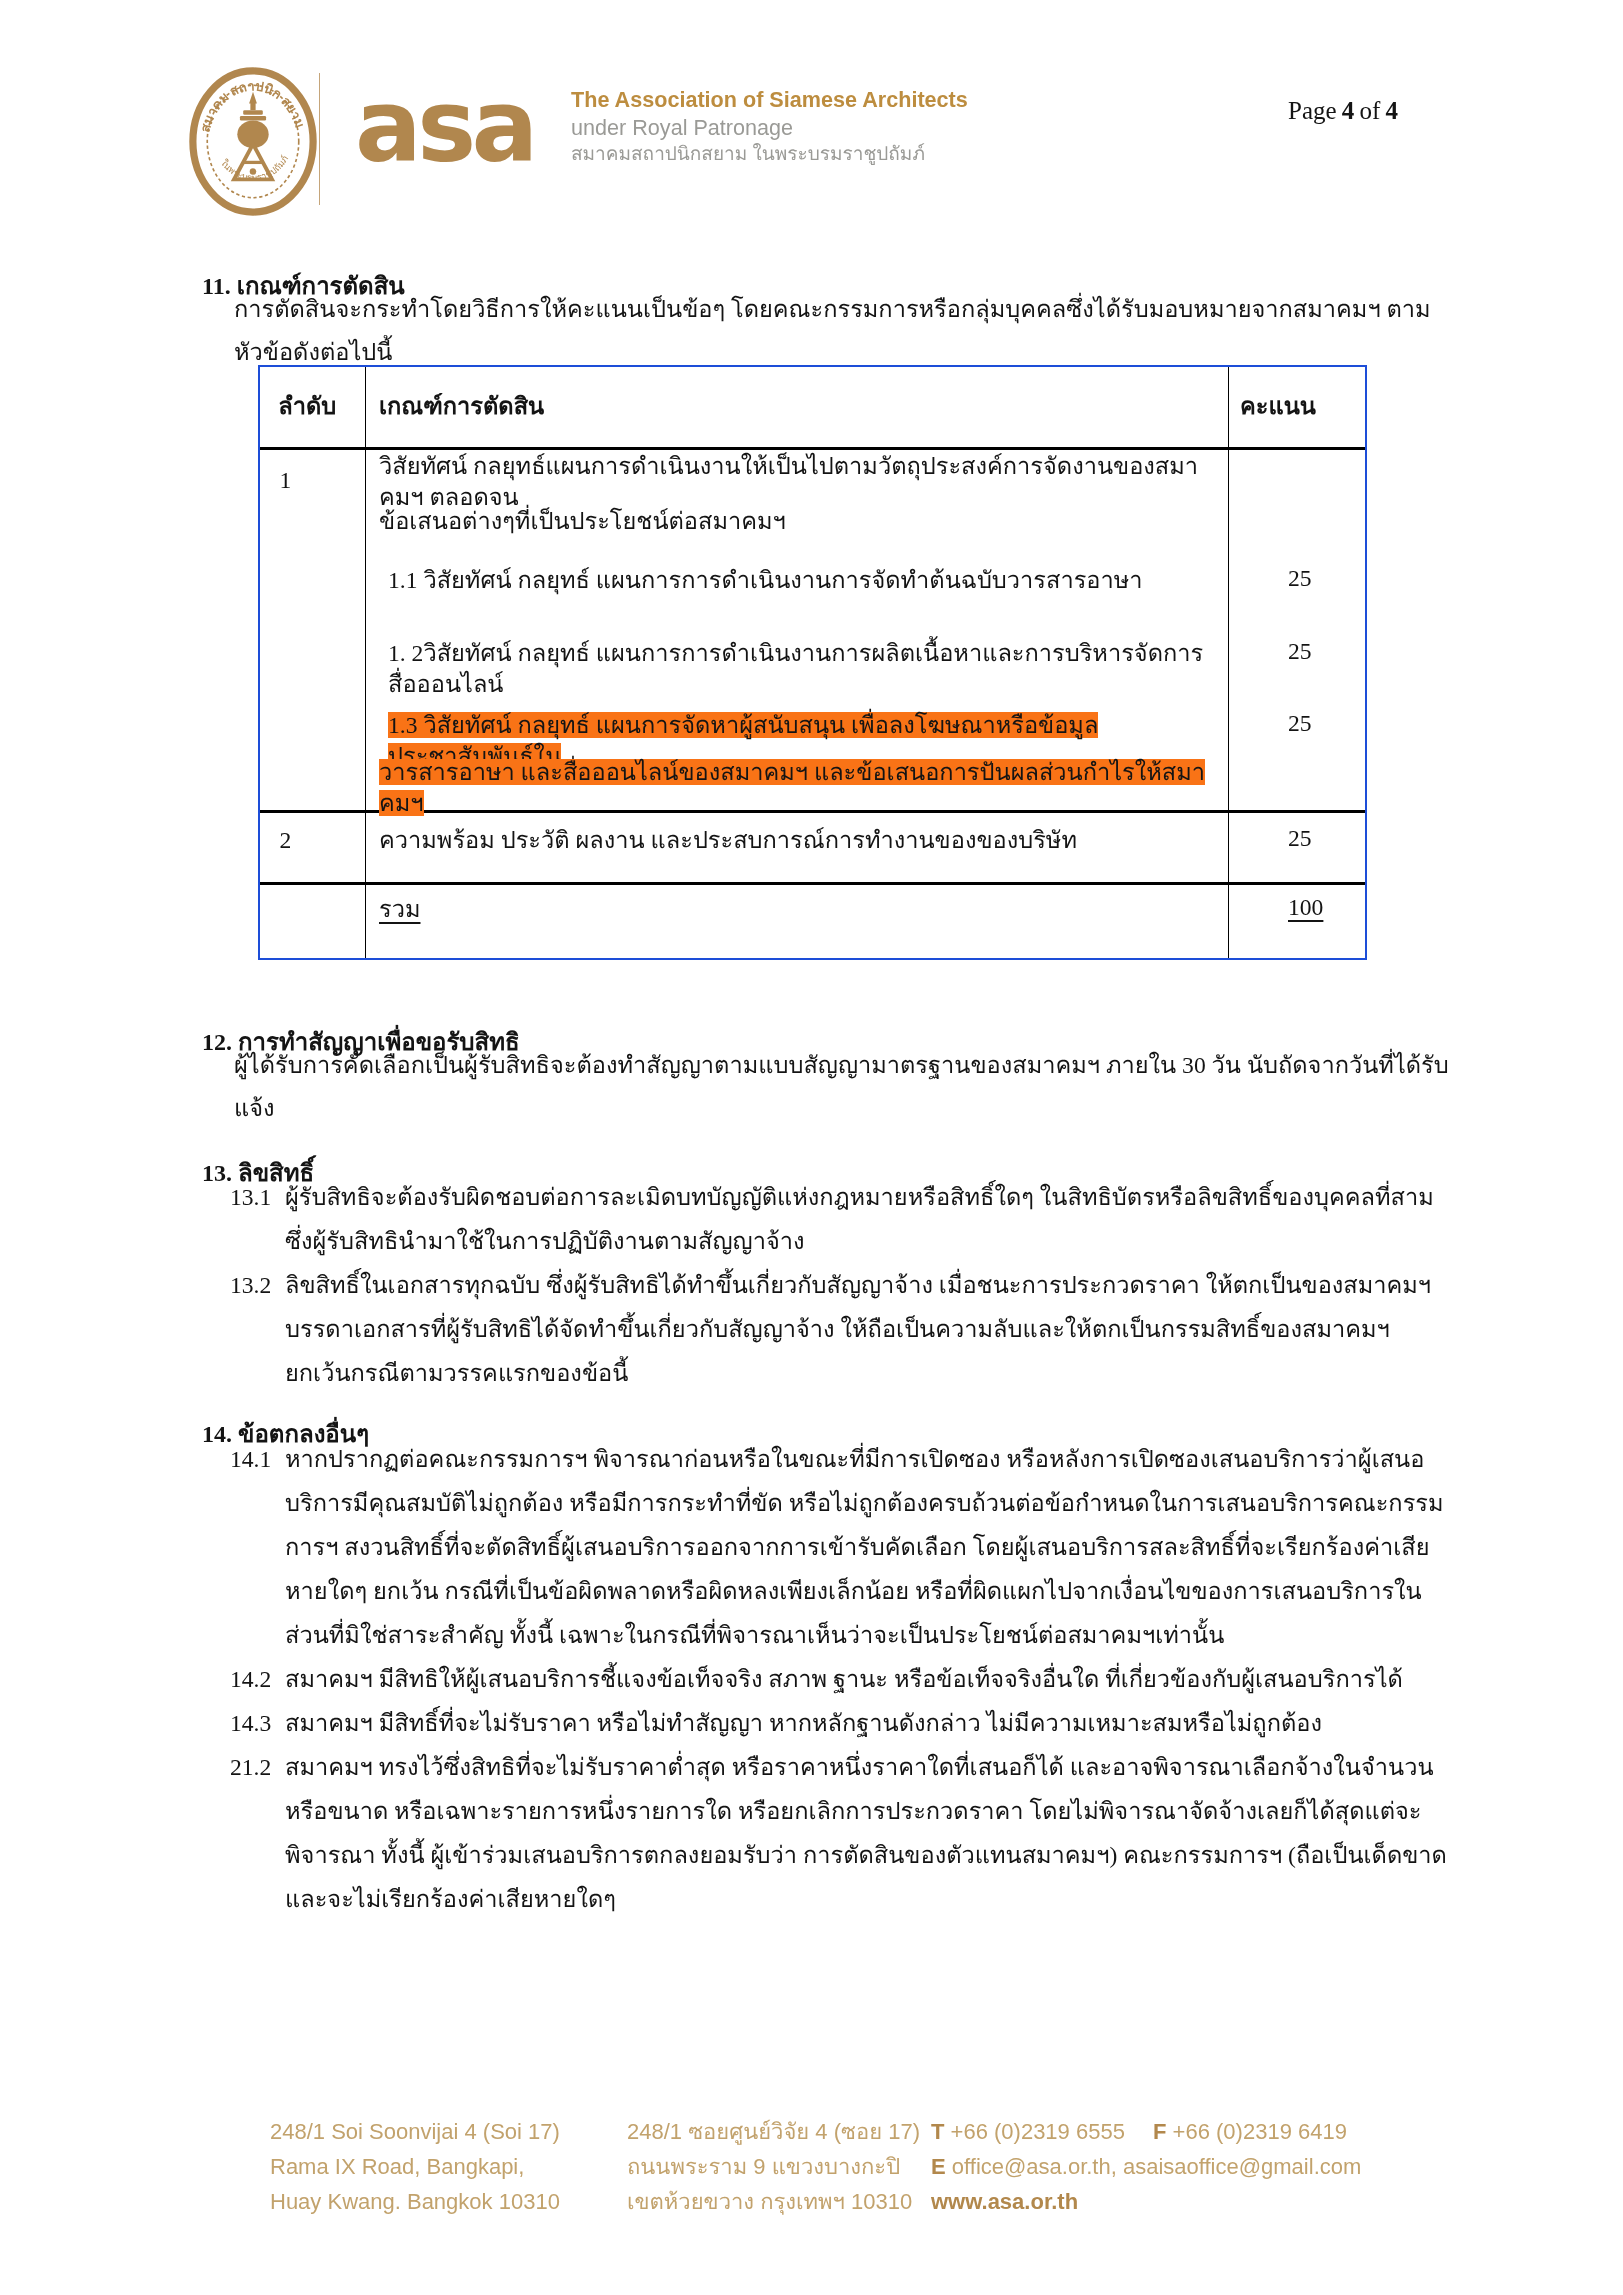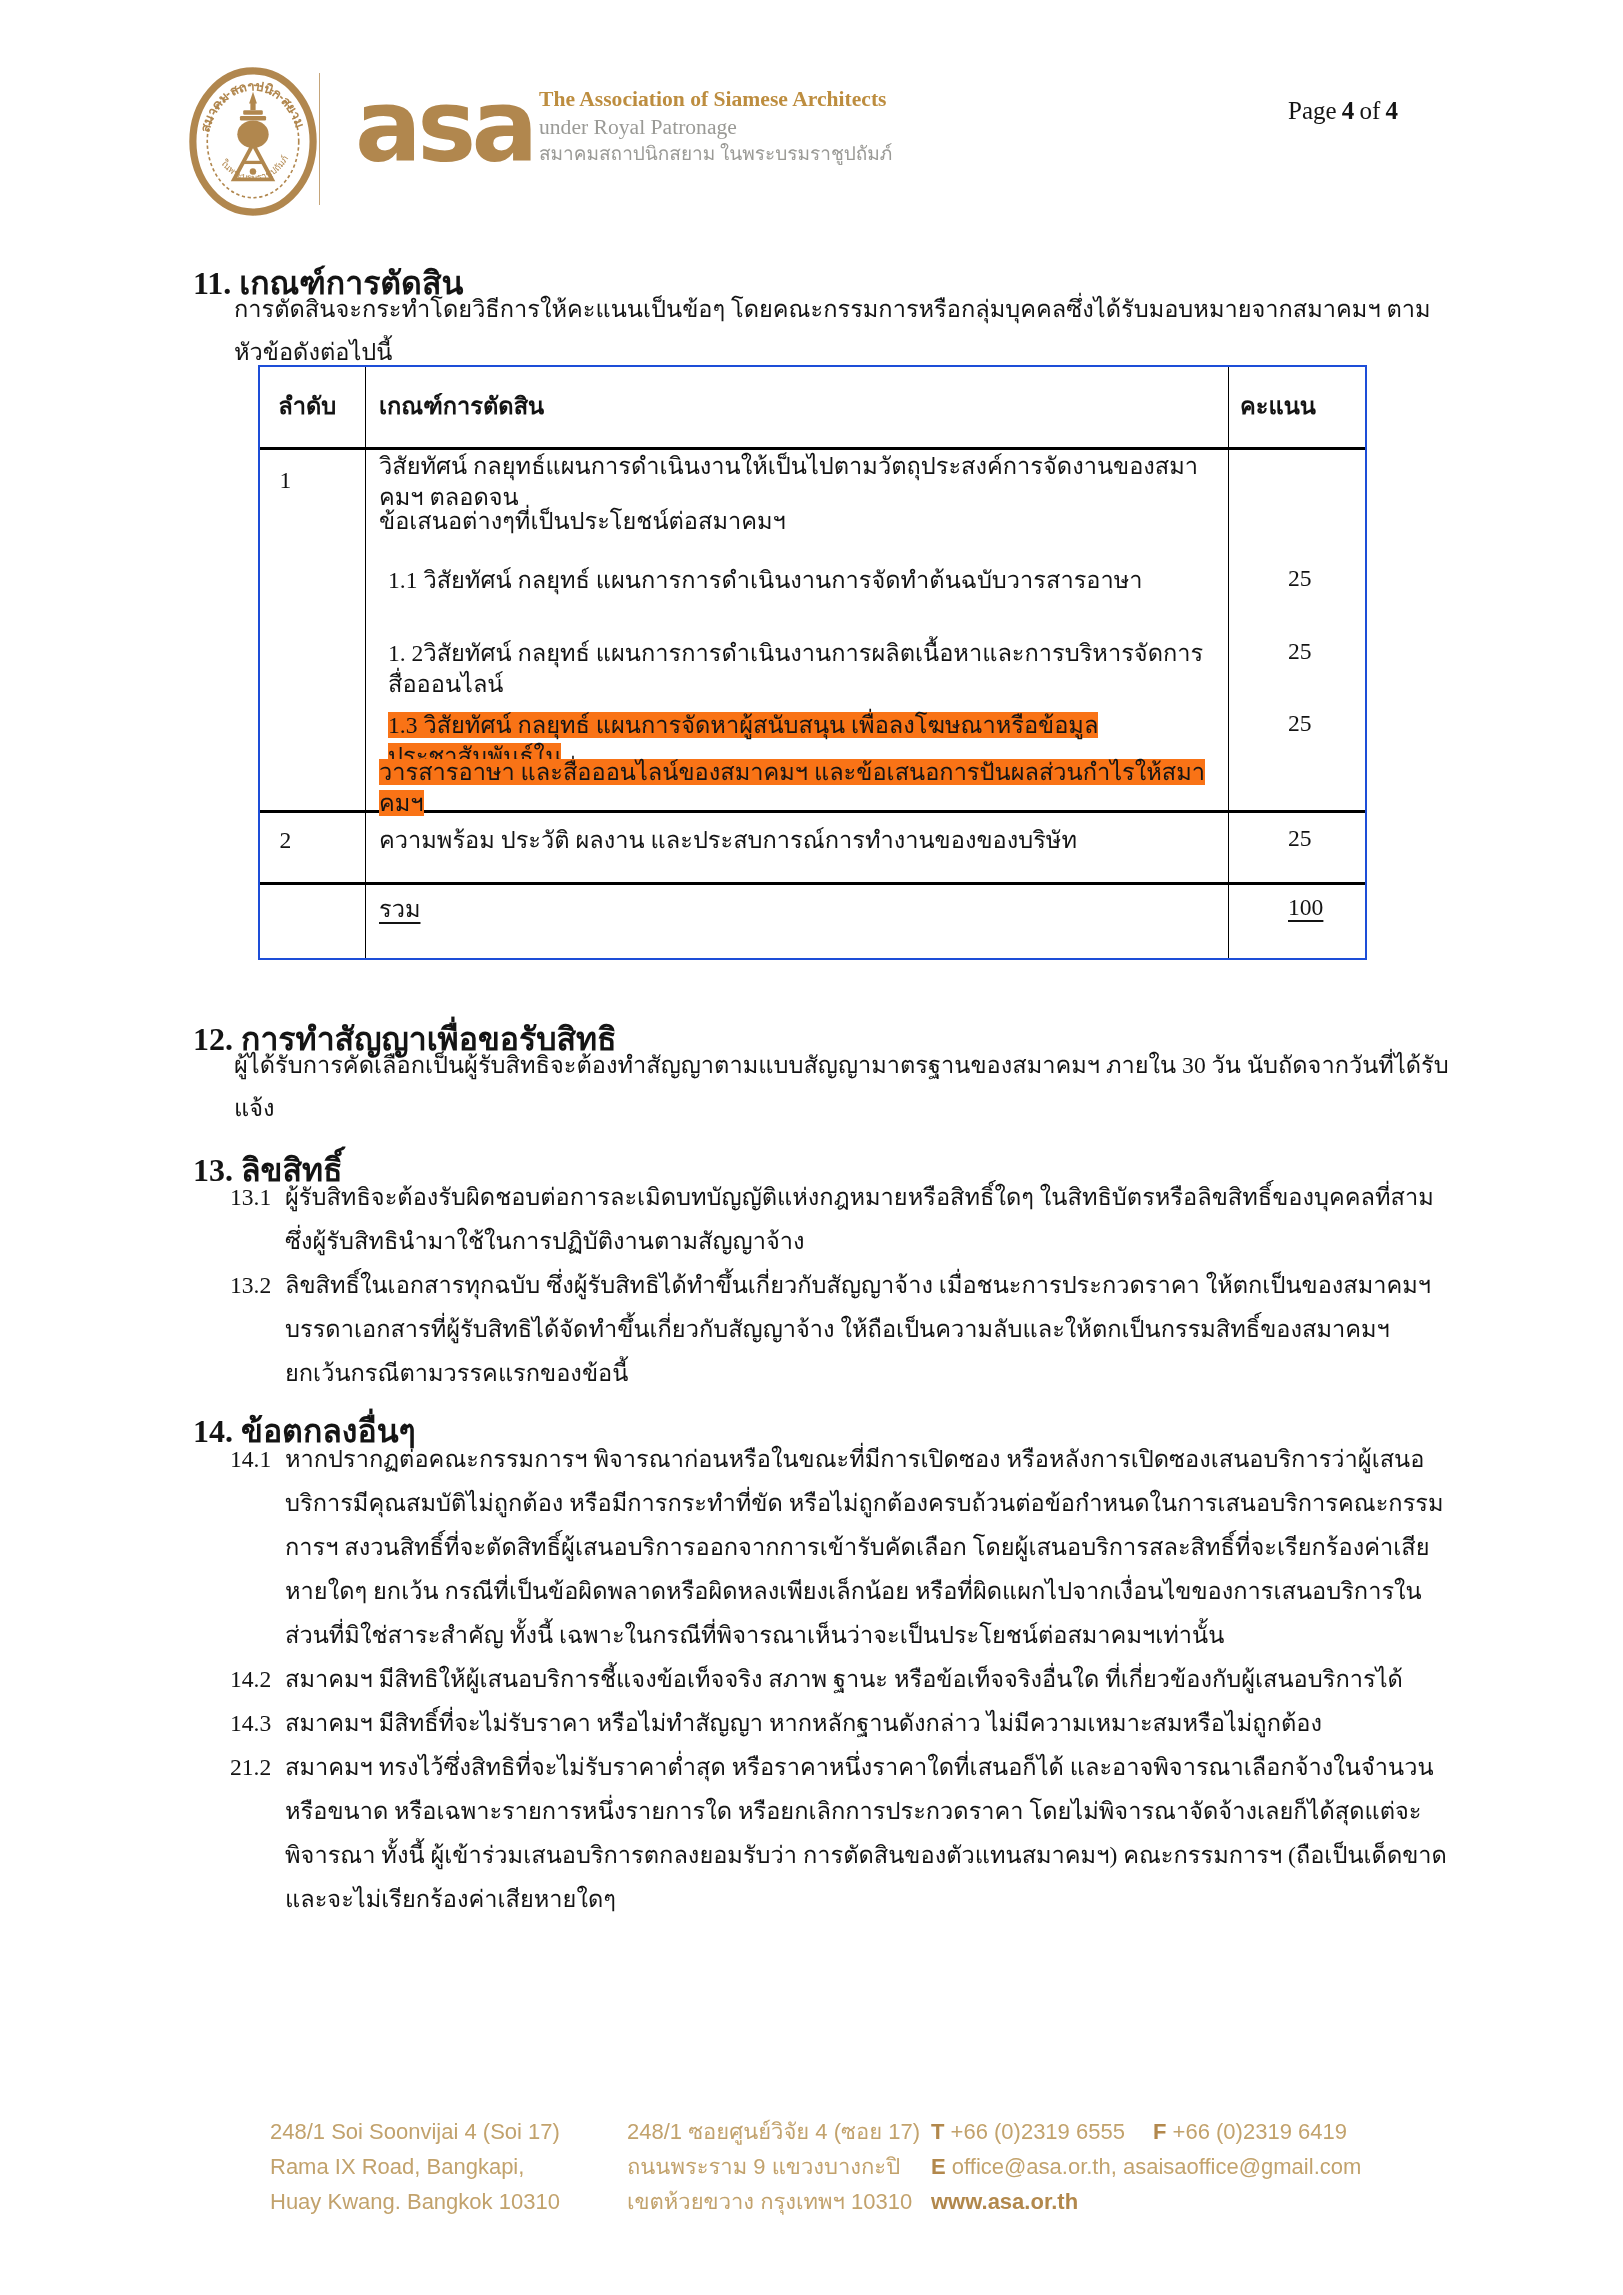--- a/index.html
+++ b/index.html
@@ -9,29 +9,29 @@
   }
   .abs{position:absolute;}
 
   
   .seal{left:188px; top:67px; width:130px; height:149px;}
   .hdr-divider{left:319px; top:73px; width:1.3px; height:132px; background:#b1874e; opacity:.75;}
   .logotype{
     left:355px; top:77px; font-family:"DejaVu Sans", sans-serif; font-weight:bold;
     font-size:99px; line-height:1; letter-spacing:-4.6px; color:#b1874e;
   }
-  .orgblock{left:539px; top:86px; font-family:Liberation Serif, serif;}
+  .orgblock{left:571px; top:86px; font-family:Liberation Sans, sans-serif;}
   .org-en{font-size:21.6px; font-weight:bold; color:#bd8d3f; line-height:27.5px;}
   .org-sub{font-size:21.6px; color:#9a9a96; line-height:27.5px;}
   .org-th{font-size:19px; color:#9a9a96; line-height:26px;}
   .pageno{left:1288px; top:97px; font-size:25px; color:#141414;}
   .pageno span, .pageno b{margin-right:5.2px;}
 
   
-  .sec-h{font-size:32px; font-weight:bold; margin:7px;}
+  .sec-h{font-size:24px; font-weight:bold; margin:16px;}
   .body-text{font-size:23.6px; line-height:43px;}
 
   
   .tbl{left:258px; top:365px; width:1109px; height:595px; border:2px solid #1d4ed8; box-sizing:border-box;}
   .vline{position:absolute; top:0; bottom:0; width:1.3px; background:#000;}
   .hline{position:absolute; left:0; right:0; height:2.6px; background:#000;}
   .cell{position:absolute; font-size:23.6px; line-height:31px;}
   .cell.bold{font-weight:bold;}
   .score{position:absolute; left:1028px; font-size:23.6px;}
   .under{text-decoration:underline; text-underline-offset:5.2px;}

